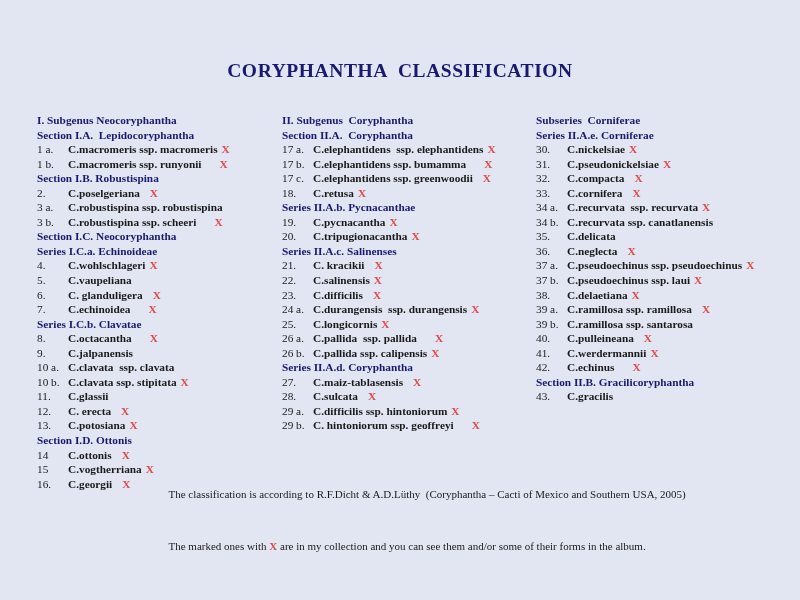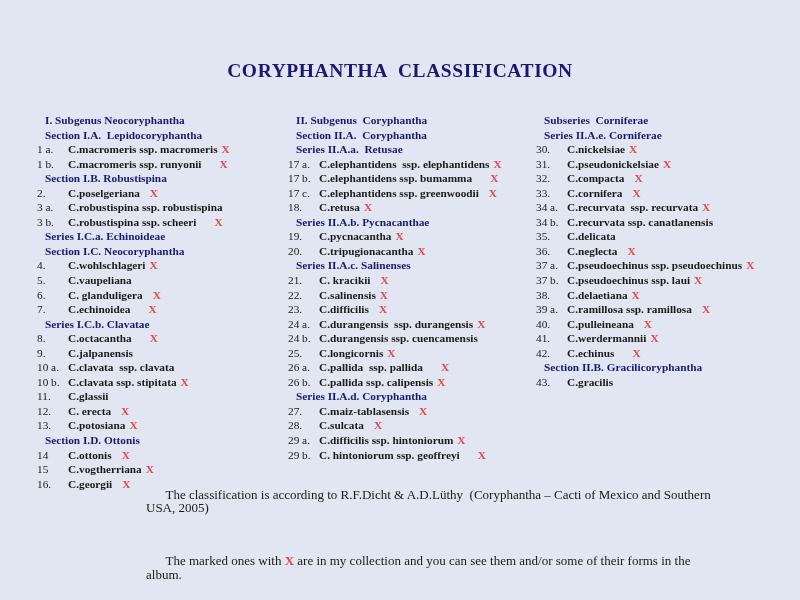--- a/index.html
+++ b/index.html
@@ -36,35 +36,34 @@
     top: 113px;
     left: 0;
     width: 800px;
     height: 350px;
   }
   .col {
     position: absolute;
     top: 0;
   }
   .col-0 { left: 37px; width: 236px; }
-  .col-1 { left: 288px; width: 266px; }
+  .col-1 { left: 282px; width: 266px; }
   .col-2 { left: 536px; width: 262px; }
 
   .line {
     height: 14.55px;
     line-height: 14.55px;
     font-size: 11.3px;
     white-space: pre;
     display: flex;
     align-items: baseline;
   }
   .line.head {
     font-weight: bold;
     color: #191970;
-    margin-left: 8px;
   }
   .line.head .htext {
     white-space: pre;
   }
   .num {
     display: inline-block;
     width: 31px;
     flex: 0 0 31px;
     white-space: pre;
   }
@@ -82,24 +81,24 @@
   .pad-2 { padding-left: 10px; }
   .pad-3 { padding-left: 18px; }
 
   .footer {
     position: absolute;
     left: 142px;
     top: 474px;
     width: 580px;
   }
   .foot-p {
-    font-size: 13px;
+    font-size: 11px;
     line-height: 13.6px;
     white-space: pre-wrap;
-    margin: 0 0 12px 4px;
+    margin: 0 0 12px 10px;
   }
   .foot-p.second {
     margin-bottom: 0;
   }
   .foot-x {
     color: #e0484a;
     font-weight: bold;
   }
   .foot-indent {
     display: block;
@@ -116,56 +115,54 @@
   <div class="columns">
     <div class="col col-0">
         <div class="line head"><span class="htext">I. Subgenus Neocoryphantha</span></div>
         <div class="line head"><span class="htext">Section I.A.  Lepidocoryphantha</span></div>
         <div class="line"><span class="num">1 a.</span><span class="nm">C.macromeris ssp. macromeris</span><span class="mark pad-1">X</span></div>
         <div class="line"><span class="num">1 b.</span><span class="nm">C.macromeris ssp. runyonii</span><span class="mark pad-3">X</span></div>
         <div class="line head"><span class="htext">Section I.B. Robustispina</span></div>
         <div class="line"><span class="num">2.</span><span class="nm">C.poselgeriana</span><span class="mark pad-2">X</span></div>
         <div class="line"><span class="num">3 a.</span><span class="nm">C.robustispina ssp. robustispina</span></div>
         <div class="line"><span class="num">3 b.</span><span class="nm">C.robustispina ssp. scheeri</span><span class="mark pad-3">X</span></div>
+        <div class="line head"><span class="htext">Section I.C. Neocoryphantha</span></div>
         <div class="line head"><span class="htext">Series I.C.a. Echinoideae</span></div>
-        <div class="line head"><span class="htext">Section I.C. Neocoryphantha</span></div>
         <div class="line"><span class="num">4.</span><span class="nm">C.wohlschlageri</span><span class="mark pad-1">X</span></div>
         <div class="line"><span class="num">5.</span><span class="nm">C.vaupeliana</span></div>
         <div class="line"><span class="num">6.</span><span class="nm">C. glanduligera</span><span class="mark pad-2">X</span></div>
         <div class="line"><span class="num">7.</span><span class="nm">C.echinoidea</span><span class="mark pad-3">X</span></div>
         <div class="line head"><span class="htext">Series I.C.b. Clavatae</span></div>
         <div class="line"><span class="num">8.</span><span class="nm">C.octacantha</span><span class="mark pad-3">X</span></div>
         <div class="line"><span class="num">9.</span><span class="nm">C.jalpanensis</span></div>
         <div class="line"><span class="num">10 a.</span><span class="nm">C.clavata  ssp. clavata</span></div>
         <div class="line"><span class="num">10 b.</span><span class="nm">C.clavata ssp. stipitata</span><span class="mark pad-1">X</span></div>
         <div class="line"><span class="num">11.</span><span class="nm">C.glassii</span></div>
         <div class="line"><span class="num">12.</span><span class="nm">C. erecta</span><span class="mark pad-2">X</span></div>
         <div class="line"><span class="num">13.</span><span class="nm">C.potosiana</span><span class="mark pad-1">X</span></div>
         <div class="line head"><span class="htext">Section I.D. Ottonis</span></div>
         <div class="line"><span class="num">14</span><span class="nm">C.ottonis</span><span class="mark pad-2">X</span></div>
         <div class="line"><span class="num">15</span><span class="nm">C.vogtherriana</span><span class="mark pad-1">X</span></div>
         <div class="line"><span class="num">16.</span><span class="nm">C.georgii</span><span class="mark pad-2">X</span></div>
       </div>
     <div class="col col-1">
         <div class="line head"><span class="htext">II. Subgenus  Coryphantha</span></div>
         <div class="line head"><span class="htext">Section II.A.  Coryphantha</span></div>
-        <div class="line head"><span class="htext">Series II.A.a.  Retusae</span></div>
         <div class="line"><span class="num">17 a.</span><span class="nm">C.elephantidens  ssp. elephantidens</span><span class="mark pad-1">X</span></div>
         <div class="line"><span class="num">17 b.</span><span class="nm">C.elephantidens ssp. bumamma</span><span class="mark pad-3">X</span></div>
         <div class="line"><span class="num">17 c.</span><span class="nm">C.elephantidens ssp. greenwoodii</span><span class="mark pad-2">X</span></div>
         <div class="line"><span class="num">18.</span><span class="nm">C.retusa</span><span class="mark pad-1">X</span></div>
         <div class="line head"><span class="htext">Series II.A.b. Pycnacanthae</span></div>
         <div class="line"><span class="num">19.</span><span class="nm">C.pycnacantha</span><span class="mark pad-1">X</span></div>
         <div class="line"><span class="num">20.</span><span class="nm">C.tripugionacantha</span><span class="mark pad-1">X</span></div>
         <div class="line head"><span class="htext">Series II.A.c. Salinenses</span></div>
         <div class="line"><span class="num">21.</span><span class="nm">C. kracikii</span><span class="mark pad-2">X</span></div>
         <div class="line"><span class="num">22.</span><span class="nm">C.salinensis</span><span class="mark pad-1">X</span></div>
         <div class="line"><span class="num">23.</span><span class="nm">C.difficilis</span><span class="mark pad-2">X</span></div>
         <div class="line"><span class="num">24 a.</span><span class="nm">C.durangensis  ssp. durangensis</span><span class="mark pad-1">X</span></div>
-        <div class="line"><span class="num">24 b.</span><span class="nm">C.durangensis ssp. cuencamensis</span></div>
         <div class="line"><span class="num">25.</span><span class="nm">C.longicornis</span><span class="mark pad-1">X</span></div>
         <div class="line"><span class="num">26 a.</span><span class="nm">C.pallida  ssp. pallida</span><span class="mark pad-3">X</span></div>
         <div class="line"><span class="num">26 b.</span><span class="nm">C.pallida ssp. calipensis</span><span class="mark pad-1">X</span></div>
         <div class="line head"><span class="htext">Series II.A.d. Coryphantha</span></div>
         <div class="line"><span class="num">27.</span><span class="nm">C.maiz-tablasensis</span><span class="mark pad-2">X</span></div>
         <div class="line"><span class="num">28.</span><span class="nm">C.sulcata</span><span class="mark pad-2">X</span></div>
         <div class="line"><span class="num">29 a.</span><span class="nm">C.difficilis ssp. hintoniorum</span><span class="mark pad-1">X</span></div>
         <div class="line"><span class="num">29 b.</span><span class="nm">C. hintoniorum ssp. geoffreyi</span><span class="mark pad-3">X</span></div>
       </div>
     <div class="col col-2">
@@ -176,20 +173,21 @@
         <div class="line"><span class="num">32.</span><span class="nm">C.compacta</span><span class="mark pad-2">X</span></div>
         <div class="line"><span class="num">33.</span><span class="nm">C.cornifera</span><span class="mark pad-2">X</span></div>
         <div class="line"><span class="num">34 a.</span><span class="nm">C.recurvata  ssp. recurvata</span><span class="mark pad-1">X</span></div>
         <div class="line"><span class="num">34 b.</span><span class="nm">C.recurvata ssp. canatlanensis</span></div>
         <div class="line"><span class="num">35.</span><span class="nm">C.delicata</span></div>
         <div class="line"><span class="num">36.</span><span class="nm">C.neglecta</span><span class="mark pad-2">X</span></div>
         <div class="line"><span class="num">37 a.</span><span class="nm">C.pseudoechinus ssp. pseudoechinus</span><span class="mark pad-1">X</span></div>
         <div class="line"><span class="num">37 b.</span><span class="nm">C.pseudoechinus ssp. laui</span><span class="mark pad-1">X</span></div>
         <div class="line"><span class="num">38.</span><span class="nm">C.delaetiana</span><span class="mark pad-1">X</span></div>
         <div class="line"><span class="num">39 a.</span><span class="nm">C.ramillosa ssp. ramillosa</span><span class="mark pad-2">X</span></div>
+        <div class="line"><span class="num">39 b.</span><span class="nm">C.ramillosa ssp. santarosa</span></div>
         <div class="line"><span class="num">40.</span><span class="nm">C.pulleineana</span><span class="mark pad-2">X</span></div>
         <div class="line"><span class="num">41.</span><span class="nm">C.werdermannii</span><span class="mark pad-1">X</span></div>
         <div class="line"><span class="num">42.</span><span class="nm">C.echinus</span><span class="mark pad-3">X</span></div>
         <div class="line head"><span class="htext">Section II.B. Gracilicoryphantha</span></div>
         <div class="line"><span class="num">43.</span><span class="nm">C.gracilis</span></div>
       </div>
   </div>
 
   <div class="footer">
     <p class="foot-p">

